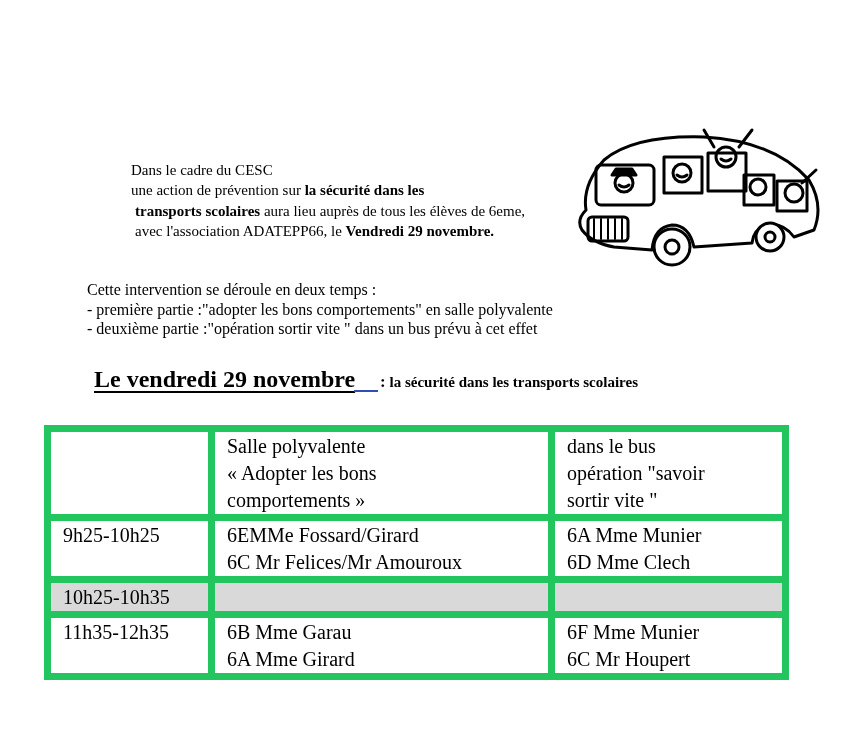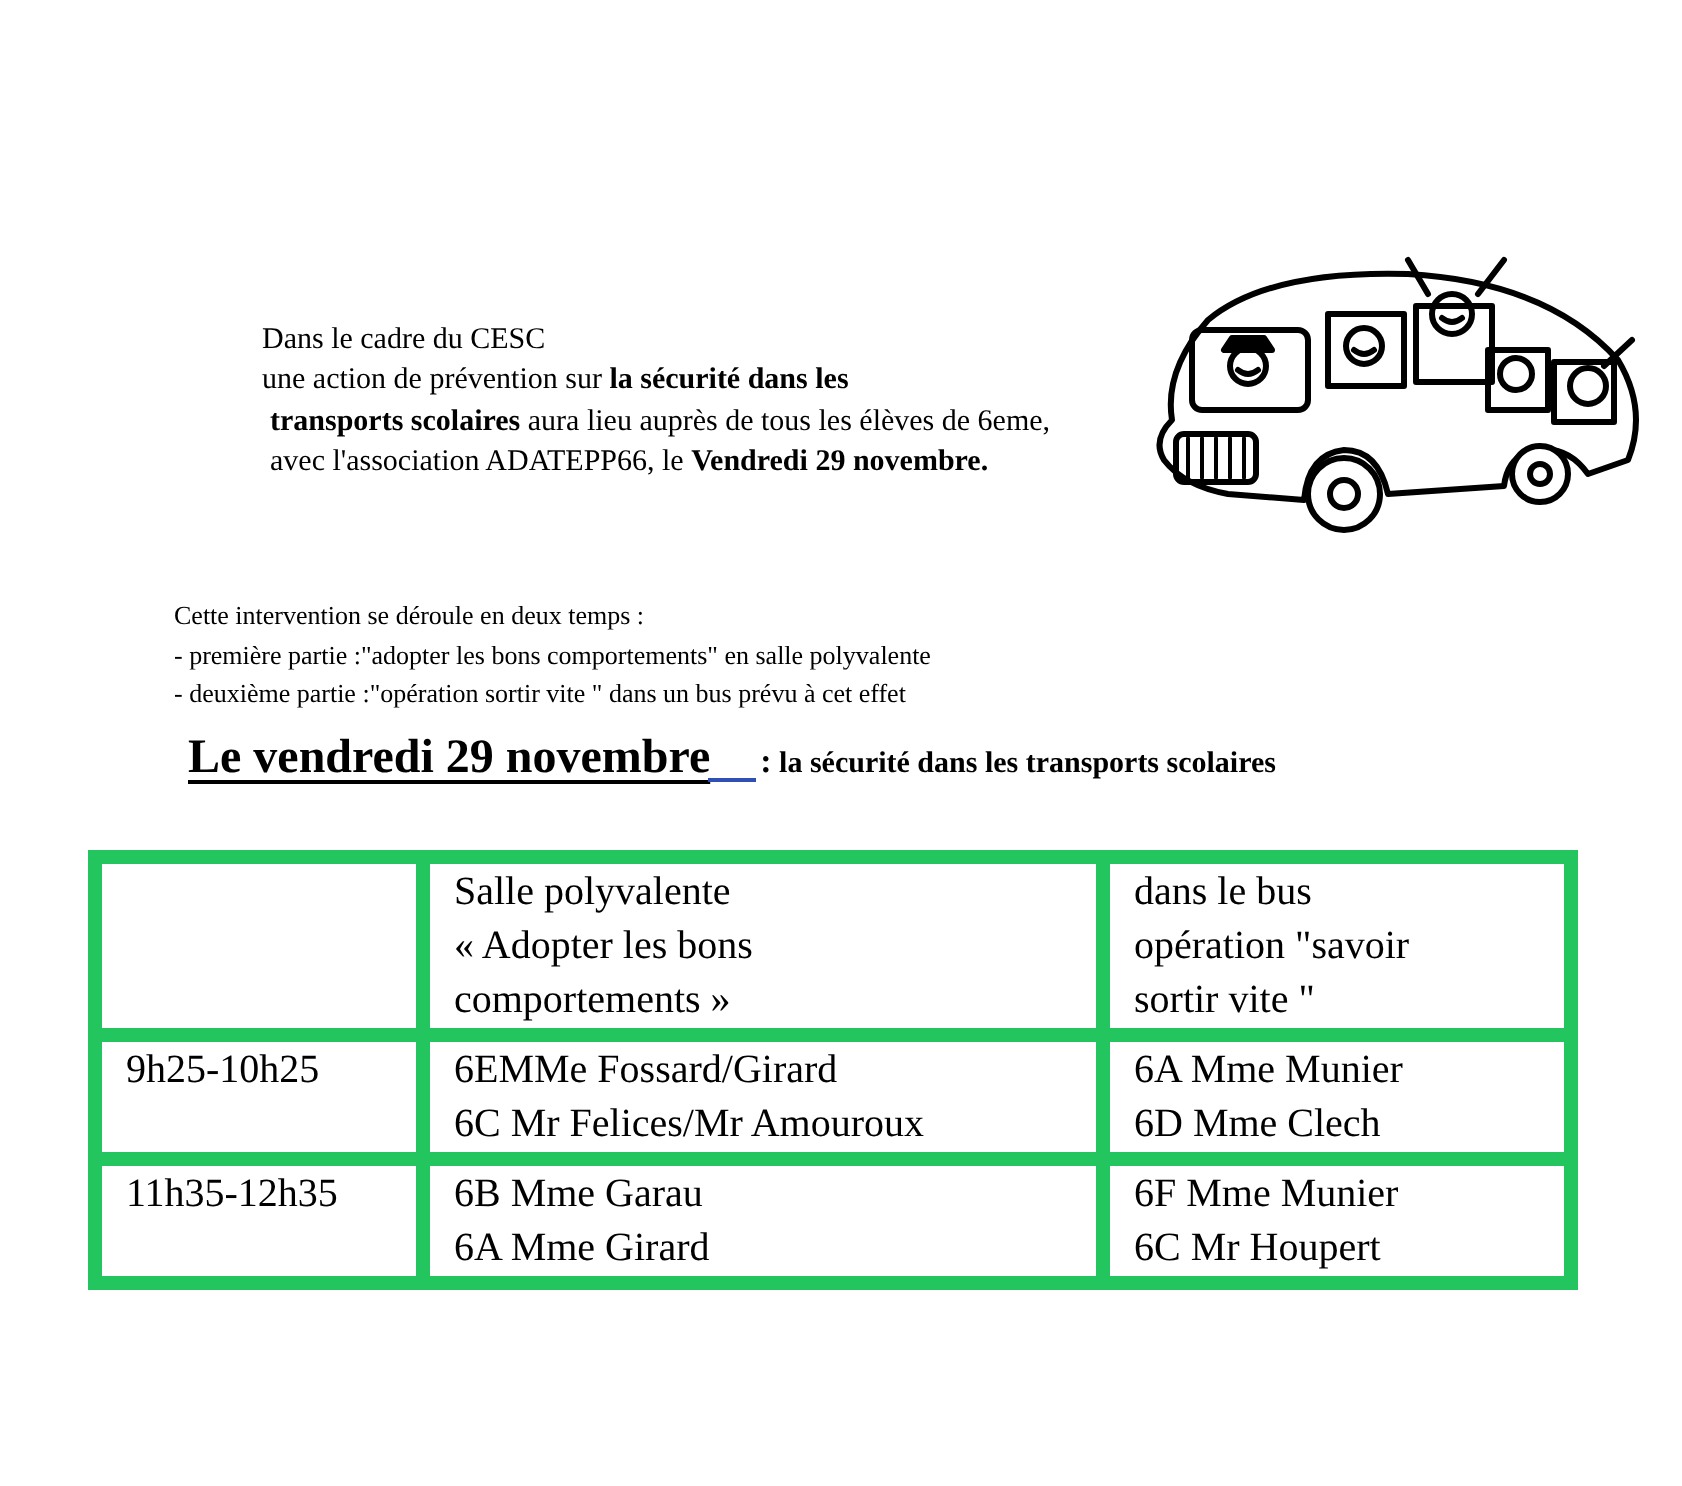--- a/index.html
+++ b/index.html
@@ -1,21 +1,21 @@
 <!DOCTYPE html>
 <html><head>
 <meta charset="utf-8">
 <style>
   html, body { margin:0; padding:0; background:#ffffff; }
   body { width:841px; height:743px; position:relative; overflow:hidden;
          font-family:"Liberation Serif", serif; color:#000; }
   .intro { position:absolute; left:87px; top:160px; font-size:15px; line-height:20.4px; white-space:nowrap;margin-left:44px; }
   .intro .line { display:block; }
   .intro .indent { padding-left:4px; }
-  .parts { position:absolute; left:87px; top:298px; font-size:13px; line-height:19.5px; white-space:nowrap; }
+  .parts { position:absolute; left:87px; top:280px; font-size:16px; line-height:19.5px; white-space:nowrap; }
   .parts .line { display:block; }
   .heading { position:absolute; left:87px; top:366px; white-space:nowrap; }
   .heading .big { font-size:24px; font-weight:bold; text-decoration:underline; text-decoration-thickness:2px;
                   text-underline-offset:4px; padding-left:7px; }
   .heading .gap { display:inline-block; width:24px; border-bottom:2px solid #2f4fb5; margin-left:-1px; vertical-align:-5px; }
   .heading .colon { font-size:17px; font-weight:bold; margin-left:2px; }
   .heading .sub { font-size:15px; font-weight:bold;font-family:Liberation Serif, serif; }
   .bus { position:absolute; left:574px; top:125px; width:258px; height:145px; }
   table.sched { position:absolute; left:44px; top:425px; border-collapse:collapse; font-size:20px; line-height:27px; }
   table.sched td { border:7px solid #22c55e; vertical-align:top; padding:1px 8px 0 12px; }
@@ -90,20 +90,25 @@
     <td>9h25-10h25</td>
     <td>
       <span class="cl">6EMMe Fossard/Girard</span>
       <span class="cl">6C Mr Felices/Mr Amouroux</span>
     </td>
     <td>
       <span class="cl">6A Mme Munier</span>
       <span class="cl">6D Mme Clech</span>
     </td>
   </tr>
+  <tr class="break">
+    <td style="background: rgb(217, 217, 217);">10h25-10h35</td>
+    <td style="background: rgb(217, 217, 217);"></td>
+    <td style="background: rgb(217, 217, 217);"></td>
+  </tr>
   <tr>
     <td>11h35-12h35</td>
     <td>
       <span class="cl">6B Mme Garau</span>
       <span class="cl">6A Mme Girard</span>
     </td>
     <td>
       <span class="cl">6F Mme Munier</span>
       <span class="cl">6C Mr Houpert</span>
     </td>

